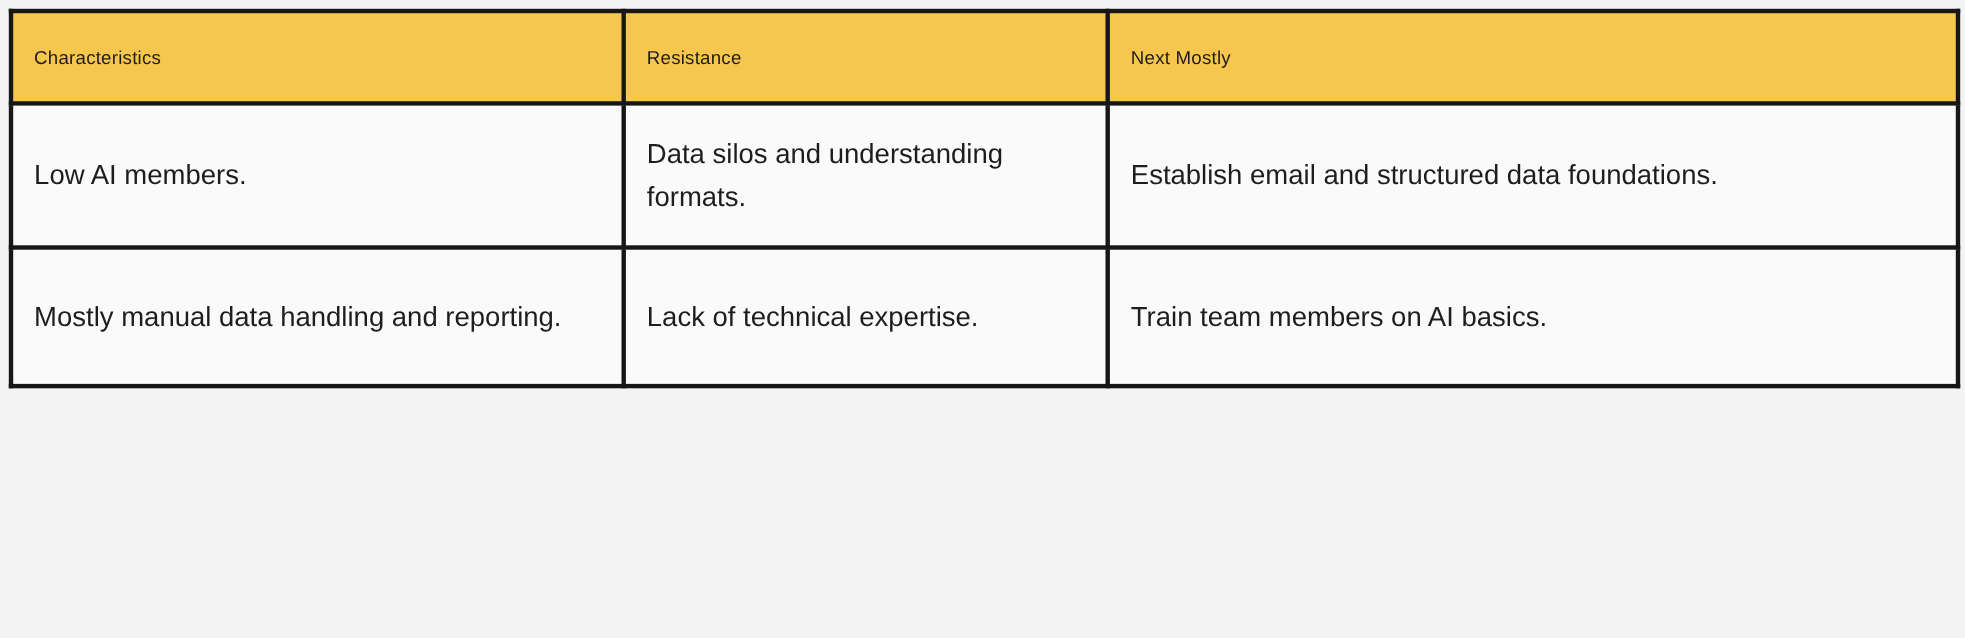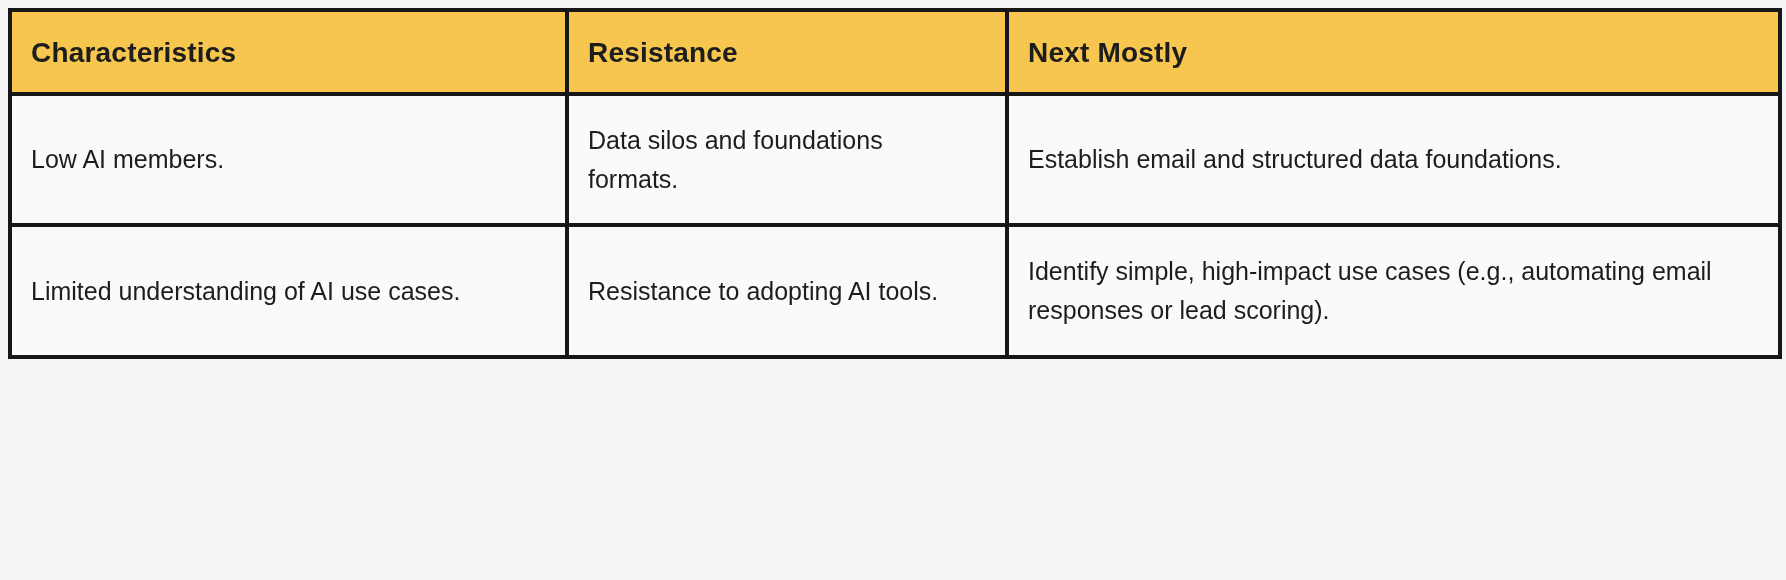--- a/index.html
+++ b/index.html
@@ -35,22 +35,22 @@
     text-align:left;
     vertical-align:middle;
     padding:14px 26px 14px 19px;
     font-size:25px;
     line-height:39px;
     background:var(--cell-bg);
     overflow:hidden;
   }
   th{
     background:var(--header-bg);
-    font-weight:bold;
-    font-size:28px;
+    font-weight:normal;
+    font-size:17px;
     height:84px;
     letter-spacing:.2px;
   }
   tr.r1 td{height:131px;}
   tr.r2 td{height:126px;}
   tr.r3 td{height:132px;}
   tr.r4 td{height:89px;}
 </style>
 </head>
 <body>
@@ -65,23 +65,23 @@
     <thead>
       <tr>
         <th>Characteristics</th>
         <th>Resistance</th>
         <th>Next Mostly</th>
       </tr>
     </thead>
     <tbody>
       <tr class="r1">
         <td>Low AI members.</td>
-        <td>Data silos and foundations formats.</td>
+        <td>Data silos and understanding formats.</td>
         <td>Establish email and structured data foundations.</td>
       </tr>
-      <tr class="r3">
-        <td>Limited understanding of AI use cases.</td>
-        <td>Resistance to adopting AI tools.</td>
-        <td>Identify simple, high-impact use cases (e.g., automating email responses or lead scoring).</td>
+      <tr class="r2">
+        <td>Mostly manual data handling and reporting.</td>
+        <td>Lack of technical expertise.</td>
+        <td>Train team members on AI basics.</td>
       </tr>
     </tbody>
   </table>
 </div>
 
 </body></html>

